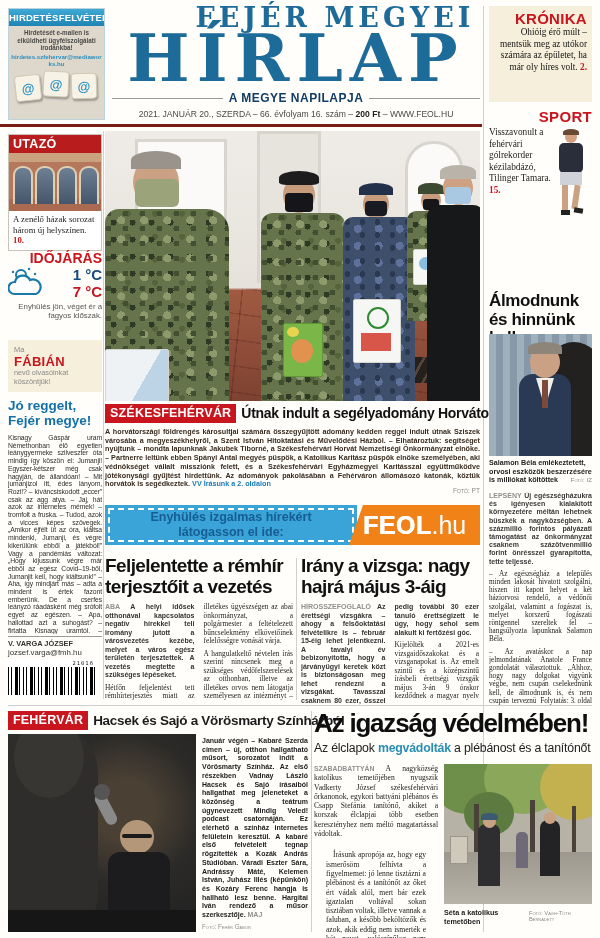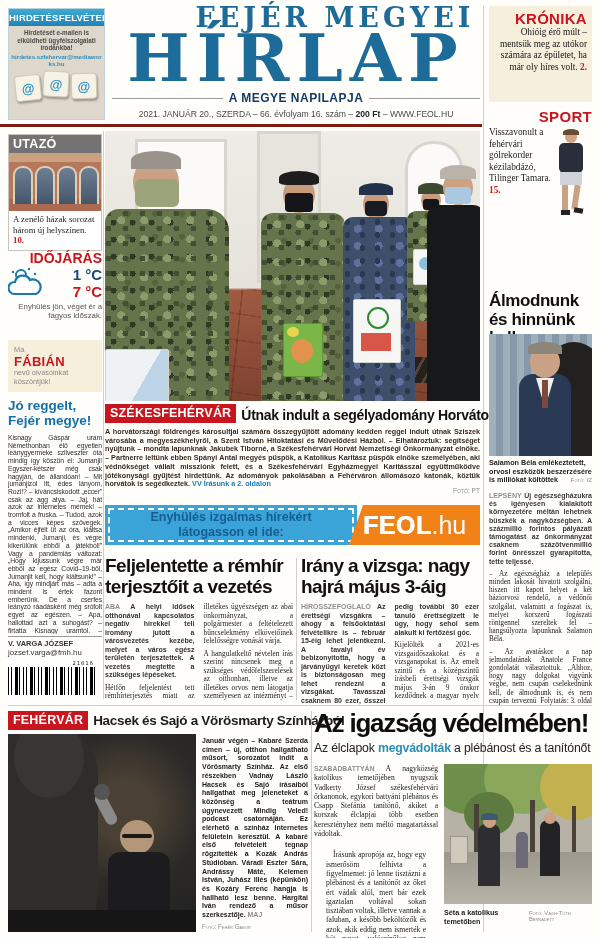--- a/index.html
+++ b/index.html
@@ -39,21 +39,21 @@
   #sport{left:489px;top:108px;width:103px;}
   #sport-row{display:flex;margin-top:2px;}
   #sport-txt{width:62px;font-family:"Liberation Serif",serif;font-size:9.3px;line-height:11.5px;text-align:left;}
 
   #rule-maroon{left:0;top:124px;width:482px;height:3px;background:#7b1d12;}
   .vline{width:1px;background:#cfcfcf;}
   .hline{height:1px;background:#cfcfcf;}
 
   
   #utazo{left:8px;top:134px;width:94px;border:1px solid #c9c4ba;background:#fff;box-sizing:border-box;}
-  #utazo-bar{background:#737373;color:#fff;font-weight:bold;font-size:12.5px;padding:2px 4px;letter-spacing:0.3px;}
+  #utazo-bar{background:#b91c1c;color:#fff;font-weight:bold;font-size:12.5px;padding:2px 4px;letter-spacing:0.3px;}
   #utazo-photo{height:58px;position:relative;background:linear-gradient(180deg,#caa27e 0 9px,#b5785d 9px 46px,#a96a50 46px 100%);overflow:hidden;}
   .arch{position:absolute;top:13px;width:16px;height:36px;background:linear-gradient(180deg,#6d7f94,#46566a);
         border:2px solid #dccfb4;border-bottom:none;border-radius:9px 9px 0 0;}
   #utazo-cap{font-family:"Liberation Serif",serif;font-size:8.8px;line-height:10.6px;padding:3px 4px 4px;}
 
   #weather{left:8px;top:250px;width:94px;}
   #weather-title{font-size:14px;font-weight:bold;color:#c9151e;text-align:right;}
   #weather-icon{position:absolute;left:0;top:16px;}
   .temp{text-align:right;font-weight:bold;font-size:15px;line-height:17px;}
   .temp-min{color:#174a7c;}
@@ -89,21 +89,21 @@
      radial-gradient(circle at 70% 60%,#8d9a6b 0 4px,transparent 4px),
      radial-gradient(circle at 45% 80%,#2f3a26 0 3px,transparent 3px),
      radial-gradient(circle at 85% 20%,#55633c 0 3px,transparent 3px);
      background-size:17px 15px,23px 19px,19px 17px,27px 23px;}
   .navycamo{background-color:#3e4f6b;background-image:
      radial-gradient(circle at 30% 40%,#2a3852 0 3px,transparent 3px),
      radial-gradient(circle at 70% 70%,#5d719b 0 4px,transparent 4px);
      background-size:15px 13px,21px 17px;}
   .bag{position:absolute;background:#f6f6f4;border:1px solid #d5d5d0;border-radius:2px;}
 
-  #lead-row{left:105px;top:404px;width:375px;display:flex;align-items:flex-end;gap:5px;}
+  #lead-row{left:105px;top:404px;width:375px;display:flex;align-items:center;gap:5px;}
   .red-tag{background:#c9151e;color:#fff;font-weight:bold;font-size:12.5px;padding:2px 5px 2.5px;letter-spacing:0.2px;white-space:nowrap;}
   #lead-headline{font-size:14px;font-weight:bold;letter-spacing:-0.3px;color:#111;white-space:nowrap;}
   #lead-body{left:105px;top:428px;width:375px;font-size:7.2px;line-height:8.7px;font-weight:bold;
              color:#382a1e;text-align:justify;}
   #lead-body .bluref{color:#1a7ab5;}
   #lead-credit{left:105px;top:487px;width:375px;text-align:right;font-size:6.6px;color:#8a8a8a;font-variant:small-caps;}
 
   #promo{left:105px;top:505px;width:375px;height:40px;display:flex;}
   #promo-blue{position:relative;width:252px;background:#3aa4d8;display:flex;flex-direction:column;justify-content:center;}
   #promo-blue:after{content:"";position:absolute;inset:3px;border:2px dashed #ffffff;pointer-events:none;}

